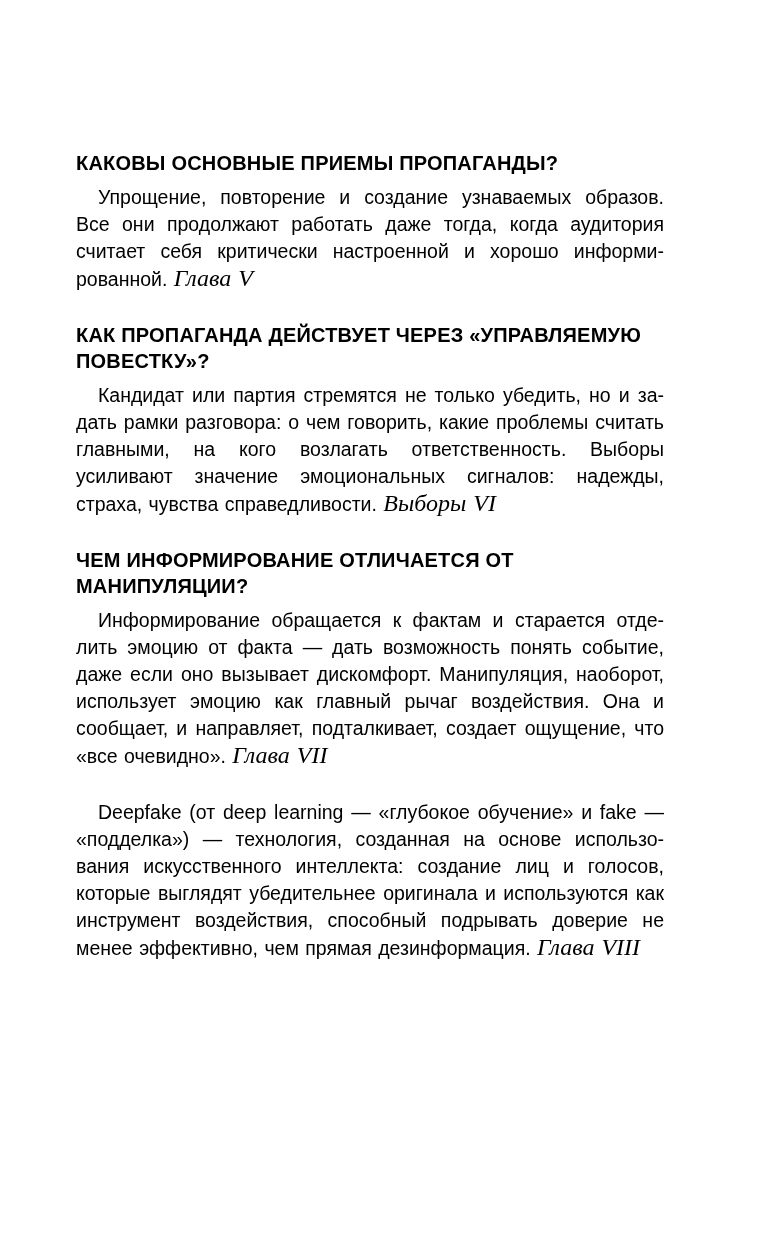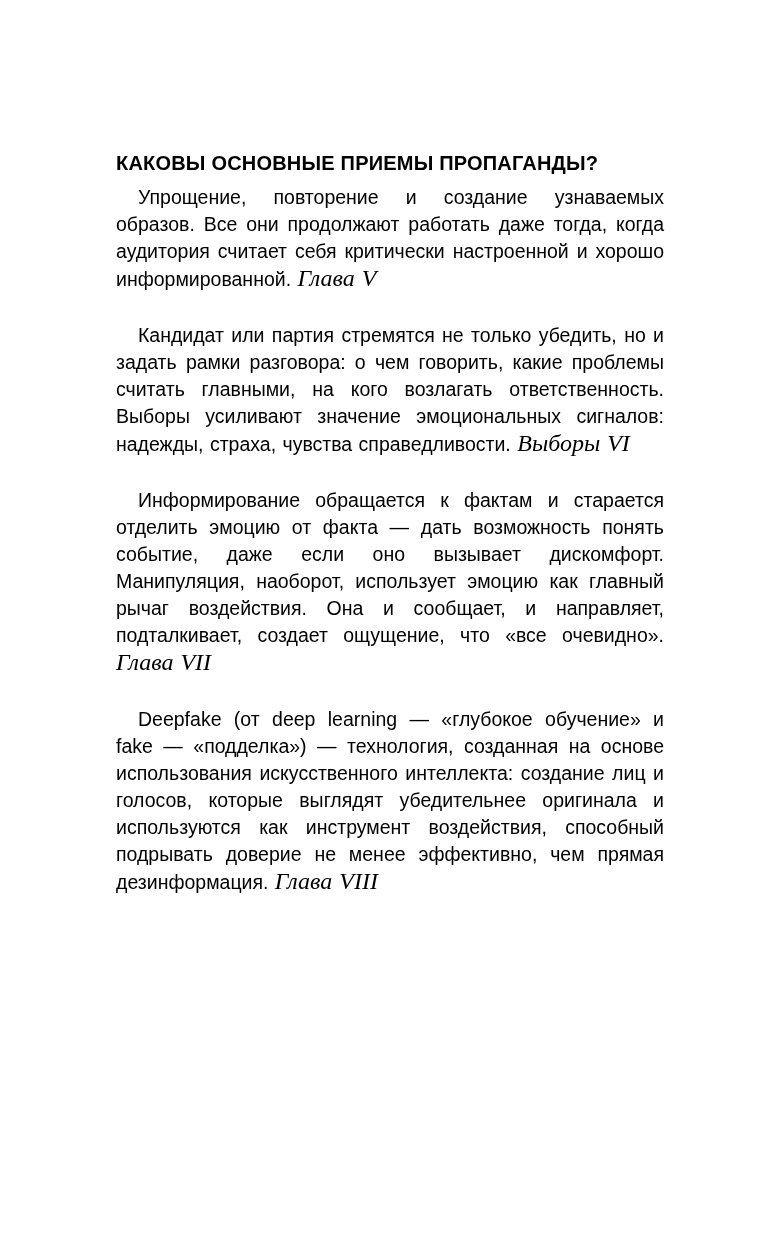--- a/index.html
+++ b/index.html
@@ -8,21 +8,21 @@
     width: 768px;
     height: 1240px;
     background: #ffffff;
     font-family: "Liberation Sans", sans-serif;
     color: #000000;
   }
 
   main.book-page {
     width: 768px;
     height: 1063px;
-    padding: 150px 104px 0 116px;
+    padding: 150px 104px 0 76px;
     overflow: hidden;
   }
 
   section.qa-section {
     margin-bottom: 29px;
   }
 
   h2.section-heading {
     font-family: "Liberation Sans", sans-serif;
     font-weight: 700;
@@ -55,24 +55,26 @@
 <body>
 
 <main class="book-page">
 
   <section class="qa-section">
     <h2 class="section-heading">КАКОВЫ ОСНОВНЫЕ ПРИЕМЫ ПРОПАГАНДЫ?</h2>
     <p class="section-body"><span>Упрощение, повторение и создание узнаваемых образов. Все они продолжают работать даже тогда, когда аудитория считает себя критически настроенной и хорошо информи­рованной.</span> <span class="chapter-ref">Глава V</span></p>
   </section>
 
   <section class="qa-section">
+    <h2 class="section-heading">КАК ПРОПАГАНДА ДЕЙСТВУЕТ ЧЕРЕЗ «УПРАВЛЯЕМУЮ ПОВЕСТКУ»?</h2>
     <p class="section-body"><span>Кандидат или партия стремятся не только убедить, но и за­дать рамки разговора: о чем говорить, какие проблемы счи­тать главными, на кого возлагать ответственность. Выборы усиливают значение эмоциональных сигналов: надежды, страха, чувства справедливости.</span> <span class="chapter-ref">Выборы VI</span></p>
   </section>
 
   <section class="qa-section">
+    <h2 class="section-heading">ЧЕМ ИНФОРМИРОВАНИЕ ОТЛИЧАЕТСЯ ОТ МАНИПУЛЯЦИИ?</h2>
     <p class="section-body"><span>Информирование обращается к фактам и старается отде­лить эмоцию от факта — дать возможность понять событие, даже если оно вызывает дискомфорт. Манипуляция, наобо­рот, использует эмоцию как главный рычаг воздействия. Она и сообщает, и направляет, подталкивает, создает ощущение, что «все очевидно».</span> <span class="chapter-ref">Глава VII</span></p>
   </section>
 
   <section class="qa-section">
     <p class="section-body"><span>Deepfake (от deep learning — «глубокое обучение» и fake — «подделка») — технология, созданная на основе использо­вания искусственного интеллекта: создание лиц и голосов, которые выглядят убедительнее оригинала и используются как инструмент воздействия, способный подрывать доверие не менее эффективно, чем прямая дезинформация.</span> <span class="chapter-ref">Глава VIII</span></p>
   </section>
 
 </main>
 
 </body></html>

